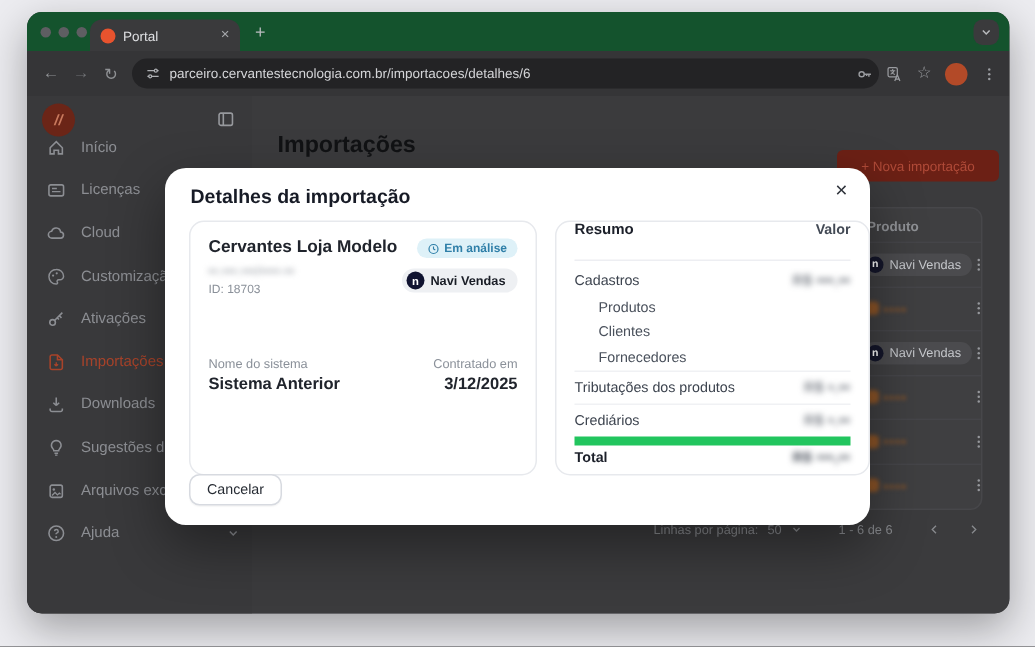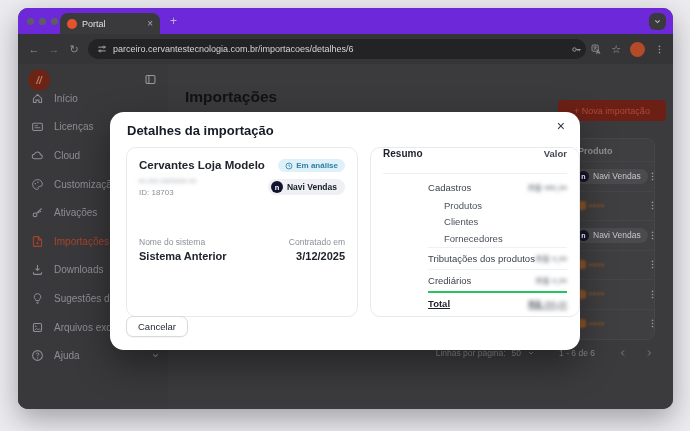--- a/index.html
+++ b/index.html
@@ -4,21 +4,21 @@
 <style>
   * { margin:0; padding:0; box-sizing:border-box; }
   html,body { width:690px; height:431px; }
   body { font-family:"Liberation Sans", sans-serif; background:#ececf0; position:relative; overflow:hidden; cursor:default; }
   [data-interactable="true"] { cursor:pointer; }
   svg { display:block; }
 
   .window { position:absolute; left:18px; top:8px; width:655px; height:401px; border-radius:10px; overflow:hidden; box-shadow:0 10px 28px rgba(0,0,0,.32); background:#3a3a3c; }
 
   
-  .tabstrip { position:relative; height:26px; background:#6d28d9; }
+  .tabstrip { position:relative; height:26px; background:#14532d; }
   .traffic { position:absolute; left:9px; top:10px; display:flex; gap:5px; }
   .traffic span { width:7px; height:7px; border-radius:50%; background:#5e5e62; display:block; }
   .tab { position:absolute; left:42px; top:5px; width:100px; height:21px; background:#3a3a3c; border-radius:8px 8px 0 0; display:flex; align-items:center; padding:0 7px; gap:5px; }
   .favicon { width:10px; height:10px; border-radius:50%; background:#e8532e; flex:none; }
   .tabtitle { font-size:9px; color:#dfe0e3; flex:1; white-space:nowrap; overflow:hidden; }
   .tabclose { font-size:10px; color:#a7a9ad; line-height:10px; }
   .newtab { position:absolute; left:152px; top:6px; font-size:12px; color:#b9bbbe; }
   .tabchev { position:absolute; right:7px; top:5px; width:17px; height:17px; border-radius:6px; background:#3a3a3c; display:flex; align-items:center; justify-content:center; color:#b9bbbe; }
   .tabchev svg { width:9px; height:9px; }
 
@@ -94,24 +94,24 @@
   .mnavi { margin-top:7px; display:inline-flex; align-items:center; gap:4px; background:#eef0f3; border-radius:9px; padding:2px 8px 2px 3px; }
   .mnavi .nc { width:12px; height:12px; border-radius:50%; background:#101330; color:#fff; font-size:7.5px; font-weight:bold; display:flex; align-items:center; justify-content:center; }
   .mnavi .nl { font-size:8.5px; font-weight:bold; color:#191d26; }
   .lrow2 { margin-top:40px; display:flex; justify-content:space-between; }
   .flabel { font-size:8.5px; color:#8a9099; }
   .fvalue { margin-top:3px; font-size:11px; font-weight:bold; color:#20242c; }
   .sumhead { height:26px; display:flex; justify-content:space-between; border-bottom:1px solid #edeef2; }
   .sumhead .h1 { font-size:10px; font-weight:bold; color:#1c202a; }
   .sumhead .h2 { font-size:9.5px; font-weight:bold; color:#434a55; }
   .sumrows { padding-top:3px; }
-  .sumrow { display:flex; justify-content:space-between; align-items:center; height:20px; font-size:9.5px; color:#3c434e;margin-left:45px; }
+  .sumrow { display:flex; justify-content:space-between; align-items:center; height:20px; font-size:9.5px; color:#3c434e; }
   .sumrow.sub { height:16.5px; padding-left:16px; color:#49505b; }
   .sumrow.div { border-top:1px solid #f0f1f4; height:22px; }
-  .sumrow.bold { font-weight:bold; border-top:2px solid #22c55e; color:#1c202a; height:23px;text-decoration:underline; }
+  .sumrow.bold { font-weight:bold; border-top:6px solid #22c55e; color:#1c202a; height:23px; }
   .sumrow .val { filter:blur(2px); color:#39404c; letter-spacing:.5px; }
   .cancel { position:absolute; left:16px; bottom:13px; background:#fff; border:1px solid #d7dae0; border-radius:7px; padding:4px 11px; font-size:9.5px; color:#262b33; font-family:inherit; box-shadow:0 1px 1px rgba(0,0,0,.04); }
 </style>
 </head>
 <body>
 
 <div class="window" data-interactable="false">
 
   <div class="tabstrip" data-interactable="false">
     <div class="traffic" data-interactable="false">

